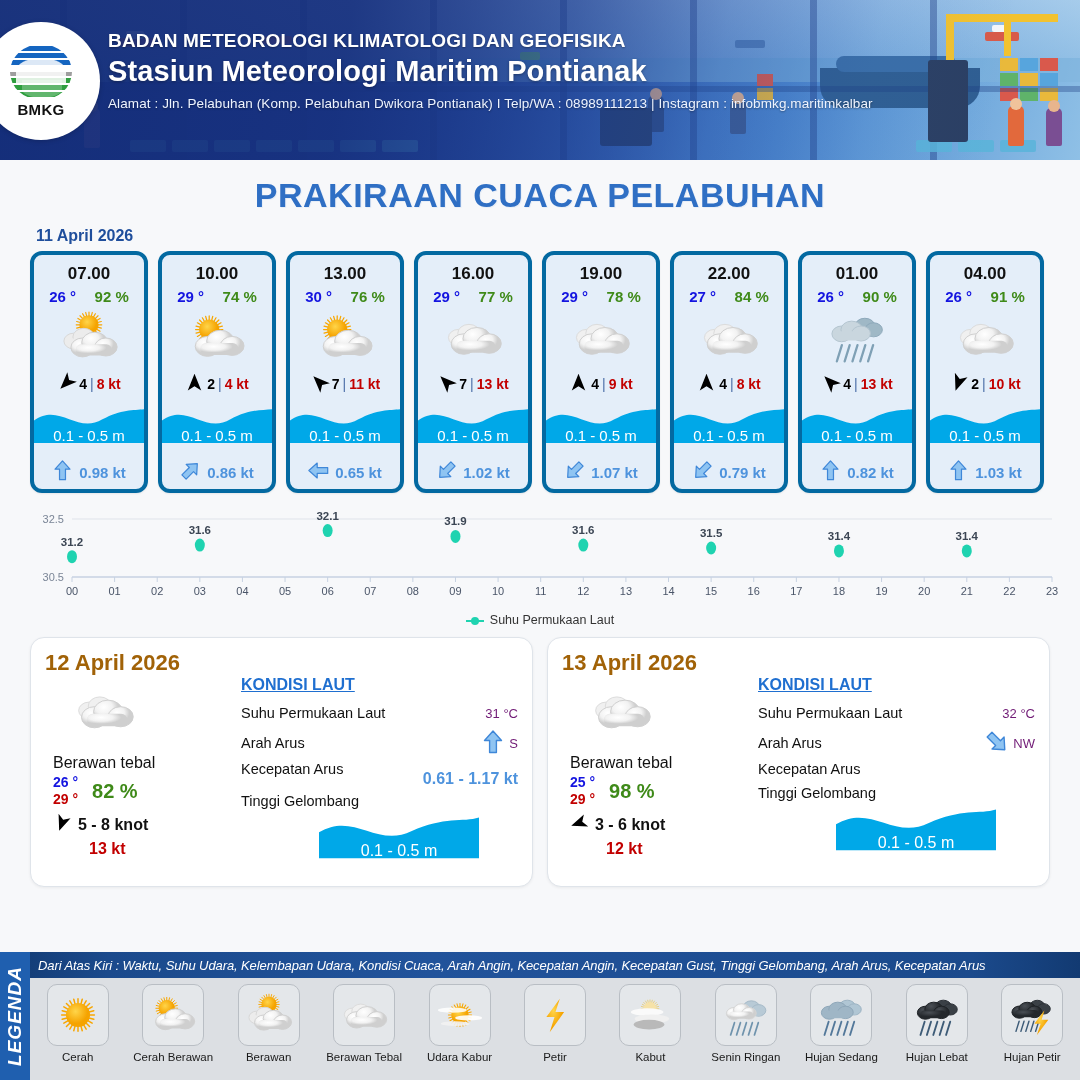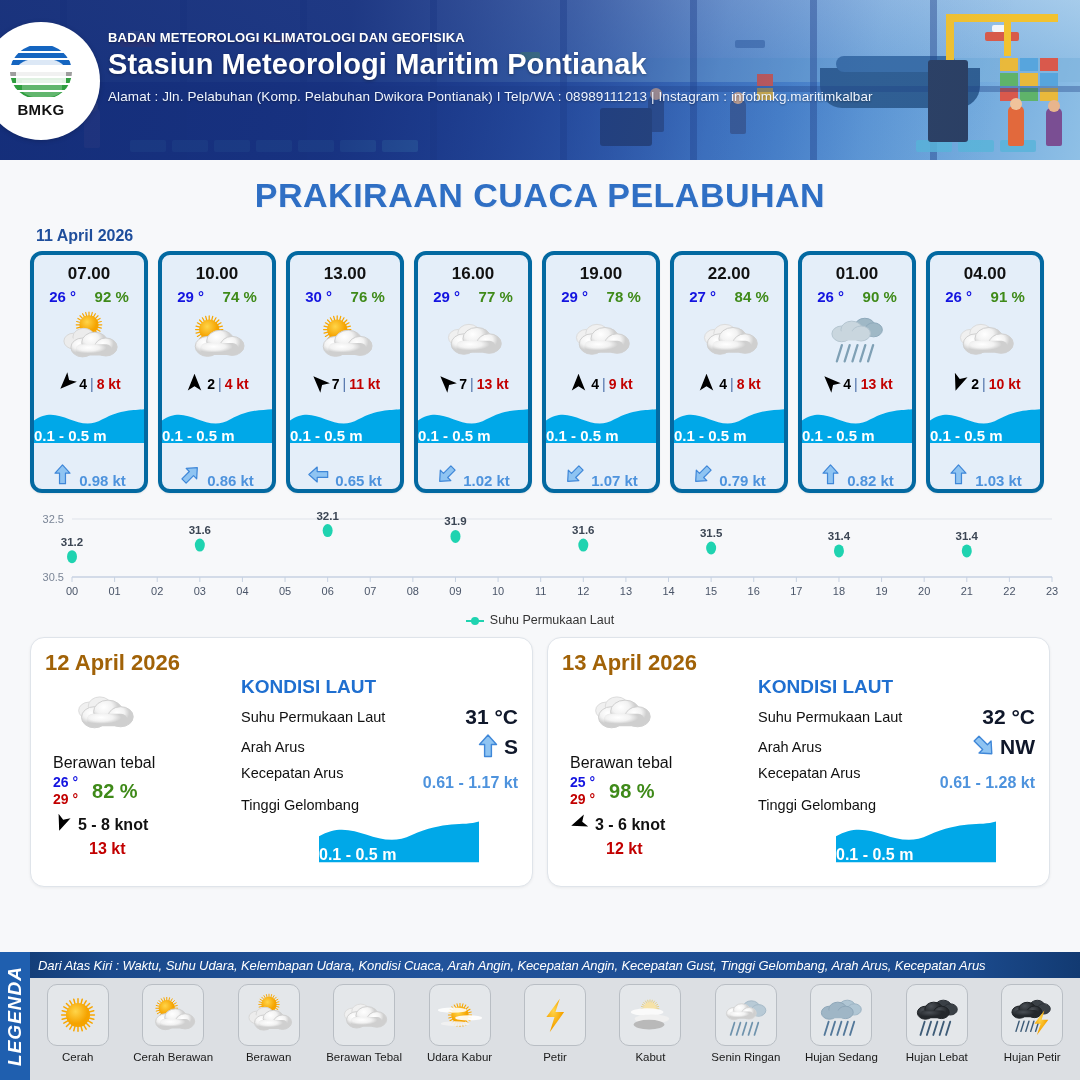--- a/index.html
+++ b/index.html
@@ -39,21 +39,21 @@
     align-items:center; justify-content:center; z-index:5;
     box-shadow:0 1px 5px rgba(0,0,0,.18);
   }
   .logo-circle {
     width:62px; height:56px; position:relative; overflow:hidden;
     border-radius:50%;
   }
   .logo-circle .s { position:absolute; left:0; width:100%; }
   .bmkg-text { font-size:15px; font-weight:bold; color:#111; letter-spacing:.3px; margin-top:1px;}
   .hdr-text { position:absolute; left:108px; top:30px; z-index:6; }
-  .hdr-line1 { font-size:13px; font-weight:bold; color:#fff; letter-spacing:.2px; text-shadow:0 1px 2px rgba(0,0,0,.35); }
+  .hdr-line1 { font-size:19px; font-weight:bold; color:#fff; letter-spacing:.2px; text-shadow:0 1px 2px rgba(0,0,0,.35); }
   .hdr-line2 { font-size:29px; font-weight:bold; color:#fff; margin-top:3px; letter-spacing:.1px; text-shadow:0 1px 3px rgba(0,0,0,.35); }
   .hdr-line3 { font-size:13.5px; color:#eef4ff; margin-top:8px; letter-spacing:.1px; text-shadow:0 1px 2px rgba(0,0,0,.4); }
 
   
   .titles { text-align:center; margin-top:16px; }
   .t-main { font-size:34px; font-weight:bold; color:#2f6fc4; letter-spacing:.5px; text-shadow:1px 1px 0 #e8eef6; }
   .t-sub { font-size:24px; font-weight:bold; color:#4b93e0; margin-top:4px; }
   .t-valid { margin-top:10px; font-size:16px; color:#111; display:flex; justify-content:center; gap:70px; }
   .t-valid b { font-weight:bold; }
   .t-valid span.v { font-weight:normal; }
@@ -73,23 +73,23 @@
   .c-hum { font-size:15px; font-weight:bold; color:#3f8a19; }
   .c-icon { height:62px; display:flex; align-items:center; justify-content:center; margin-top:2px;}
   .c-wind { display:flex; align-items:center; justify-content:center; gap:3px; height:30px; font-size:14px; font-weight:bold;}
   .c-wind .deg { color:#000; }
   .c-wind .sep { color:#4b6ea8; font-weight:normal; }
   .c-wind .kt { color:#c20000; }
   .wave-box { position:relative; height:54px; margin-top:2px; }
   .wave-svg { position:absolute; left:0; top:0; }
   .wave-txt {
     position:absolute; left:0; top:26px; width:100%;
-    font-size:15px; font-weight:bold; color:#fff;
+    text-align:center; font-size:15px; font-weight:normal; color:#fff;
   }
-  .c-cur { display:flex; align-items:flex-end; justify-content:center; gap:6px; height:34px; }
+  .c-cur { display:flex; align-items:center; justify-content:center; gap:6px; height:34px; }
   .c-cur .val { font-size:15px; font-weight:bold; color:#4e93dd; }
 
   
   .chart-wrap { margin:14px 20px 0 28px; position:relative; height:100px; }
   .chart-legend { text-align:center; font-size:12.5px; color:#333; margin-top:6px; display:flex; align-items:center; justify-content:center; gap:6px;}
   .lg-marker { width:18px; height:10px; position:relative; }
 
   
   .panels { display:flex; gap:14px; padding:10px 30px 0; }
   .panel {
@@ -103,23 +103,23 @@
   .p-icon { height:66px; display:flex; align-items:center; justify-content:flex-start; padding-left:28px; margin-top:2px;}
   .p-cond { font-size:16px; color:#111; margin-top:10px; padding-left:8px;}
   .p-temps { display:flex; align-items:center; gap:14px; padding-left:8px; margin-top:2px;}
   .p-tcol div { font-size:14px; font-weight:bold; line-height:17px;}
   .p-tmin { color:#1414e0; }
   .p-tmax { color:#c20000; }
   .p-hum { font-size:20px; font-weight:bold; color:#3f8a19; }
   .p-wind { display:flex; align-items:center; gap:7px; padding-left:8px; margin-top:6px; font-size:16px; font-weight:bold; color:#111;}
   .p-gust { font-size:16px; font-weight:bold; color:#c20000; padding-left:44px; margin-top:4px;}
   .p-right { flex:1; position:relative; padding-left:6px;}
-  .p-title { font-size:19px; font-weight:bold; color:#1f6fd0; margin-bottom:4px;}
+  .p-title { font-size:16px; font-weight:bold; color:#1f6fd0; margin-bottom:4px;text-decoration:underline;}
   .p-line { display:flex; justify-content:space-between; align-items:center; font-size:14.5px; color:#111; height:30px;}
-  .p-val { font-size:21px; font-weight:bold; color:#0f172a; }
+  .p-val { font-size:13px; font-weight:normal; color:#701a75; }
   .p-curdir { display:flex; align-items:center; gap:4px; }
   .p-wave { position:relative; height:62px; margin-top:-4px;}
   .p-wave .wave-txt { top:32px; font-size:16px; }
   .p-speed { text-align:right; font-size:16px; font-weight:bold; color:#4e93dd; margin-top:-10px;}
 
   
   .legend {
     position:absolute; left:0; bottom:0; width:1080px; height:128px;
     background:linear-gradient(90deg,#123a72 0%,#1b4a8c 10%,#21539b 40%,#1b4a8c 90%,#123a72 100%);
     display:flex;
@@ -1060,21 +1060,20 @@
           <span class="p-curdir">
             <span><svg width="24" height="24" viewBox="0 0 24 24" style="transform:rotate(315deg)">
     <path d="M12 23 L3.5 13.5 L8.6 13.5 L8.6 1.5 L15.4 1.5 L15.4 13.5 L20.5 13.5 Z" fill="#8fc4f2" stroke="#3f87d8" stroke-width="1.4" stroke-linejoin="round"></path>
                 </svg></span>
             <span class="p-val">NW</span>
           </span>
         </div>
         <div class="p-line" style="height:22px;">
           <span>Kecepatan Arus</span>
         </div>
-        <div class="p-speed">0.61 - 1.28 kt</div>
         <div class="p-line" style="height:26px;">
           <span>Tinggi Gelombang</span>
         </div>
         <div class="p-wave">
           <div style="position:absolute;left:78px;top:0;width:160px;height:62px;">
             <svg class="wave-svg" width="160" height="62" viewBox="0 0 160 62" preserveAspectRatio="none">
     <path d="M0 22.32 C 35.2 1.24, 57.599999999999994 38.44, 92.8 21.080000000000002
              C 124.80000000000001 6.2, 144 12.4, 160 7.4399999999999995 L 160 48.36 L 0 48.36 Z" fill="#00a8e8"></path>
               </svg>
             <div class="wave-txt">0.1 - 0.5 m</div>

